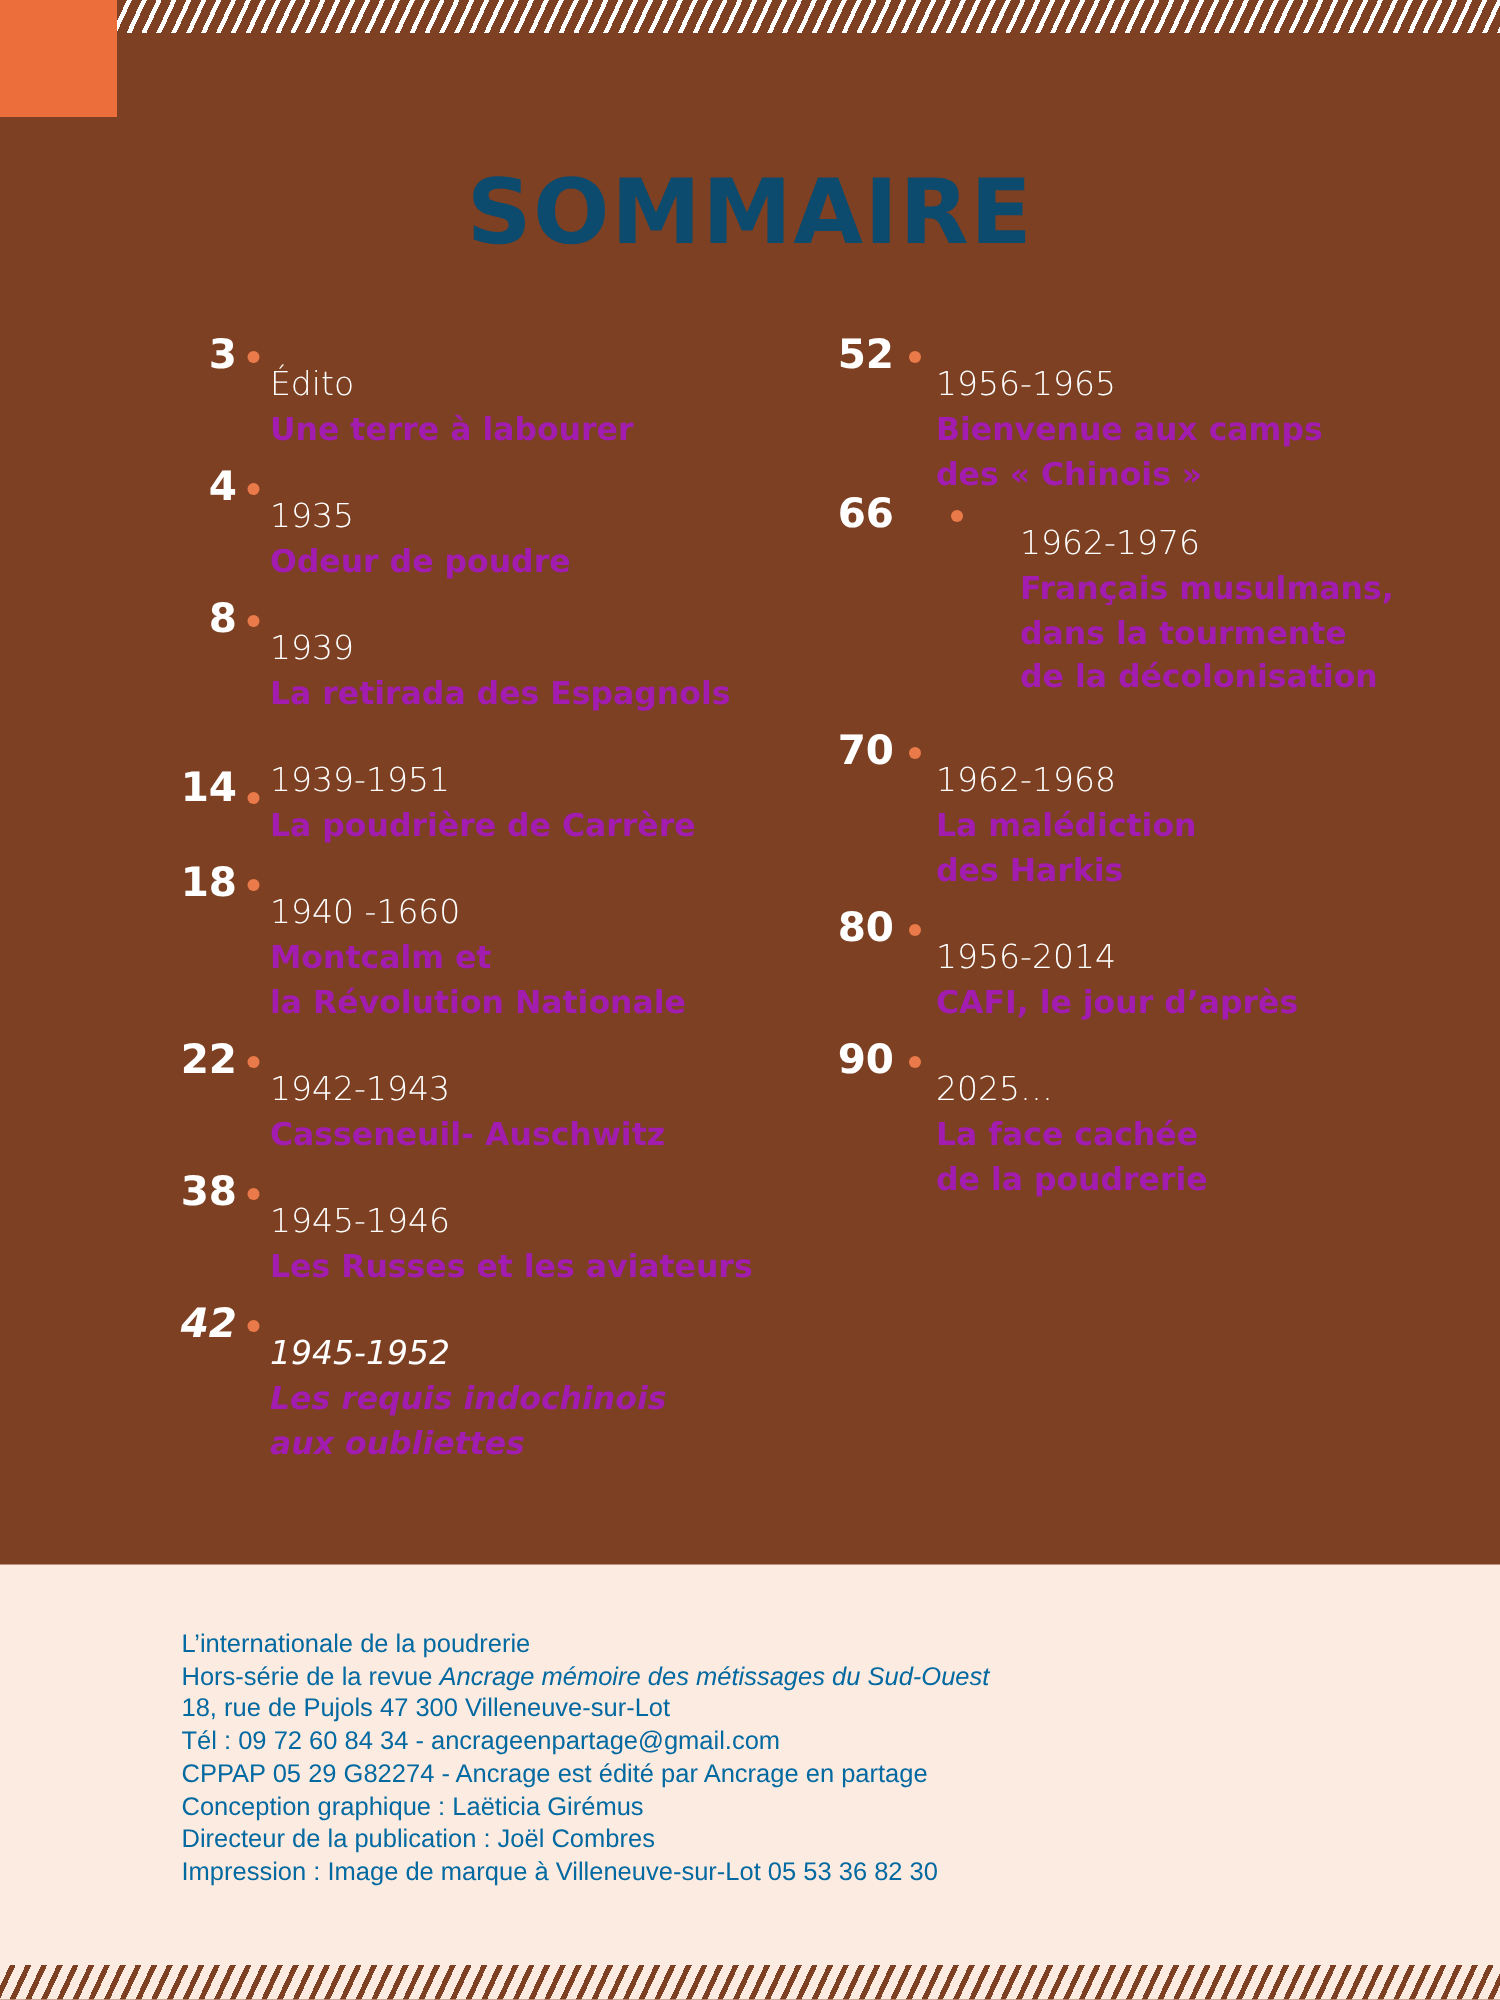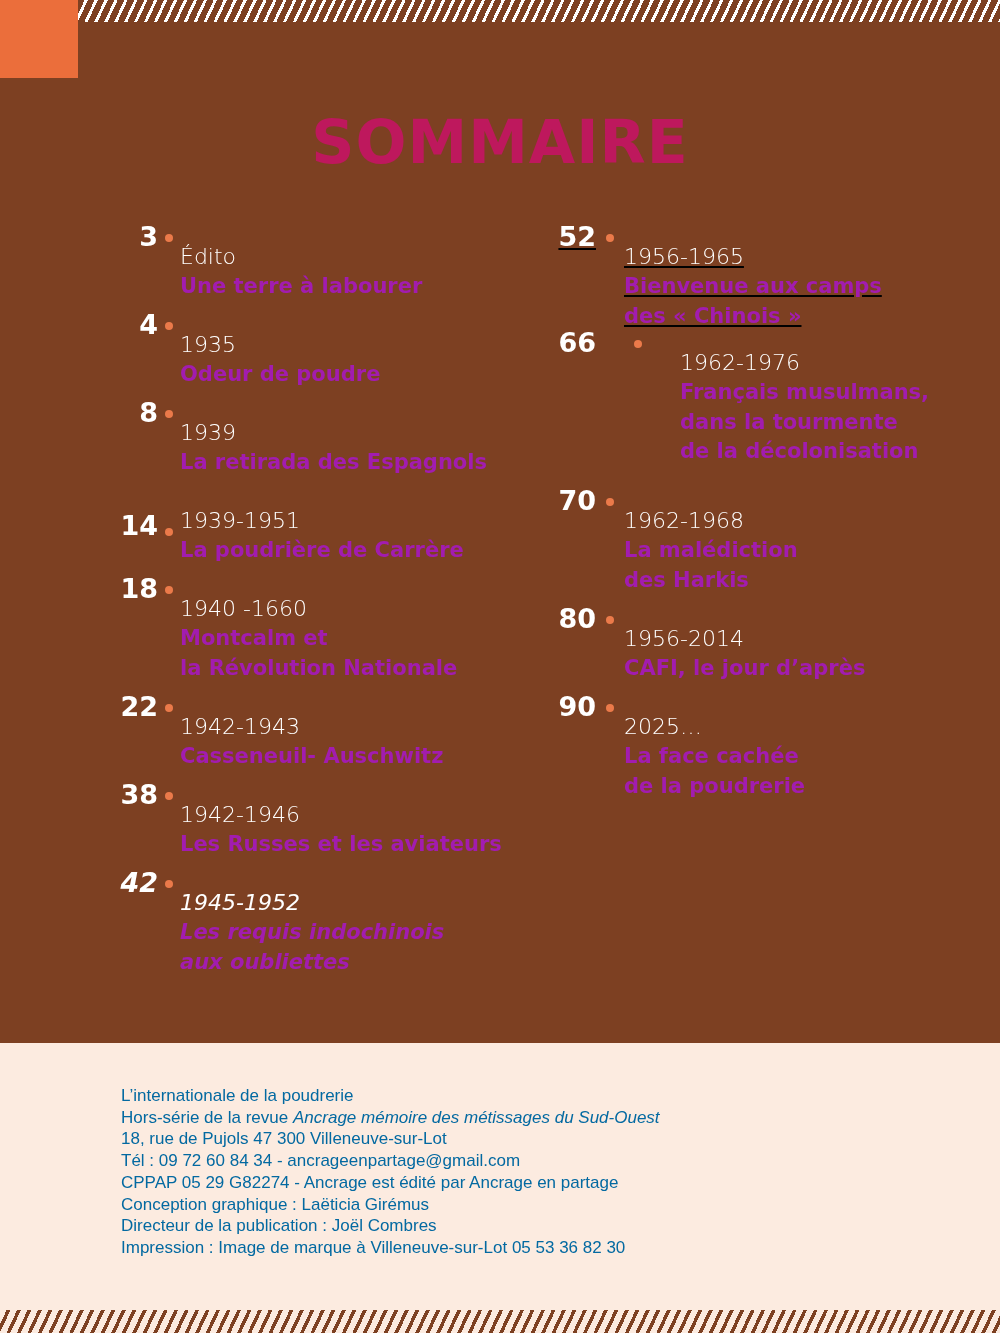--- a/index.html
+++ b/index.html
@@ -1,21 +1,21 @@
 <!DOCTYPE html>
 <html><head>
 <meta charset="utf-8">
 <style>
   html, body { margin:0; padding:0; }
   body { width:1000px; height:1333px; position:relative; overflow:hidden; background:#fcebe0; font-family:"DejaVu Sans", sans-serif; }
   .top { position:absolute; left:0; top:0; width:1000px; height:1043px; background:#7d4022; }
   .stripes-top { position:absolute; left:78px; top:0; width:922px; height:22px;
     background: repeating-linear-gradient(115deg, #7d4022 0px, #7d4022 6px, #ffffff 6px, #ffffff 9px); }
   .orange-square { position:absolute; left:0; top:0; width:78px; height:78px; background:#eb6e3b; }
-  .title { position:absolute; left:0; width:1000px; top:82px; text-align:center; color:#be185d;
+  .title { position:absolute; left:0; width:1000px; top:82px; text-align:center; color:#0c4a6e;
     font-family:"DejaVu Sans", sans-serif; font-weight:bold; font-size:60px; letter-spacing:1px; line-height:72px;margin-top:24px; }
   .col { position:absolute; top:222px; }
   .col.left { left:100px; width:430px; }
   .col.right { left:540px; width:420px; }
   .entry { position:relative; display:flex; align-items:flex-start; }
   .num { width:58px; text-align:right; color:#fff; font-weight:bold; font-size:27px; line-height:30px; font-family:"DejaVu Sans", sans-serif; }
   .col.right .num { width:56px; }
   .dot { width:8px; height:8px; border-radius:50%; background:#eb7a4a; margin:12px 7px 0 7px; flex:none; }
   .col.right .dot { margin:12px 10px 0 10px; }
   .texts { display:flex; flex-direction:column; }
@@ -82,36 +82,36 @@
       <span class="dot"></span>
       <span class="texts">
         <span class="date">1942-1943</span>
         <span class="headline">Casseneuil- Auschwitz</span>
       </span>
     </div>
     <div class="entry" style="position: absolute; top: 558px;">
       <span class="num">38</span>
       <span class="dot"></span>
       <span class="texts">
-        <span class="date">1942-1946</span>
+        <span class="date">1945-1946</span>
         <span class="headline">Les Russes et les aviateurs</span>
       </span>
     </div>
     <div class="entry" style="position: absolute; top: 646px; font-style: italic;">
       <span class="num">42</span>
       <span class="dot"></span>
       <span class="texts">
         <span class="date">1945-1952</span>
         <span class="headline">Les requis indochinois
 aux oubliettes</span>
       </span>
     </div>
   </div>
 <div class="col right" id="col-right">
-    <div class="entry" style="position: absolute; top: 0px; text-decoration: underline;">
+    <div class="entry" style="position: absolute; top: 0px;">
       <span class="num">52</span>
       <span class="dot"></span>
       <span class="texts">
         <span class="date">1956-1965</span>
         <span class="headline">Bienvenue aux camps
 des « Chinois »</span>
       </span>
     </div>
     <div class="entry" style="position: absolute; top: 106px; gap: 28px;">
       <span class="num">66</span>

